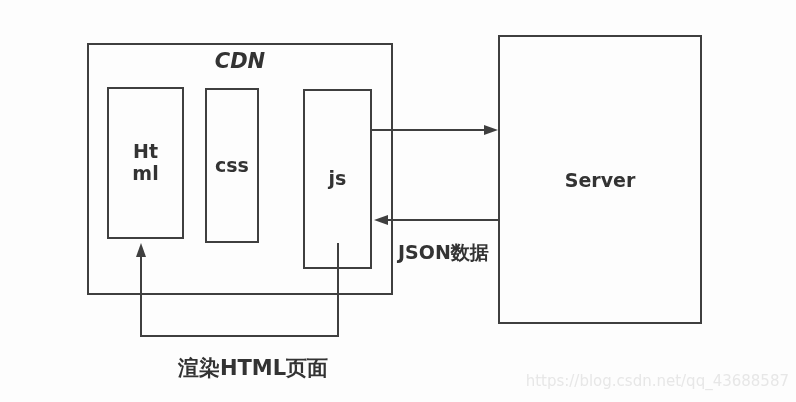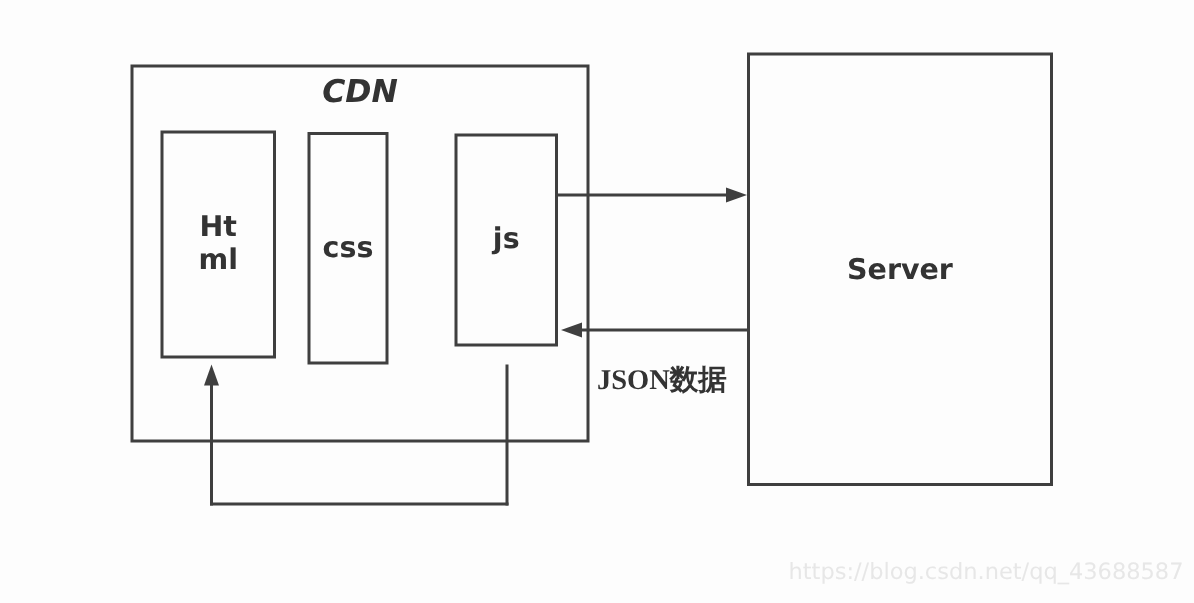--- a/index.html
+++ b/index.html
@@ -41,21 +41,21 @@
   .inner-box {
     position: absolute;
     border: 2px solid var(--line);
     display: flex;
     align-items: center;
     justify-content: center;
     background: transparent;
   }
   .node-html { left: 18px;  top: 42px; width: 77px; height: 152px; } 
   .node-css  { left: 116px; top: 43px; width: 54px; height: 155px; }
-  .node-js   { left: 214px; top: 44px; width: 69px; height: 142px; }
+  .node-js   { left: 214px; top: 44px; width: 69px; height: 180px; }
   .node-label {
     font-size: 19px;
     font-weight: bold;
     color: var(--text);
     text-align: center;
     line-height: 1.15;
   }
   .node-label.wrap {
     width: 44px;
     word-break: break-all;
@@ -84,21 +84,21 @@
   .head-left  { left: 374px; top: 215px; border-width: 5px 14px 5px 0; border-right-color: var(--line); }
   .head-up    { left: 136px; top: 243px; border-width: 0 5px 14px 5px; border-bottom-color: var(--line); }
   .edge-label {
     position: absolute;
     font-size: 19px;
     font-weight: bold;
     color: var(--text);
     white-space: nowrap;
   }
   .label-ajax   { left: 396px; top: 96px; }
-  .label-json   { left: 398px; top: 240px; font-family: Liberation Serif, serif; }
+  .label-json   { left: 398px; top: 240px; }
   .label-render {
     left: 253px; top: 354px;
     transform: translateX(-50%);
     font-size: 21px;
   }
   .watermark {
     position: absolute;
     right: 7px;
     top: 372px;
     font-size: 15px;
@@ -135,16 +135,17 @@
   <div class="arrowhead head-right"></div>
 
   <div class="edge-line line-json"></div>
   <div class="arrowhead head-left"></div>
   <div class="edge-label label-json">JSON数据</div>
 
   <div class="edge-line line-loop-v1"></div>
   <div class="edge-line line-loop-h"></div>
   <div class="edge-line line-loop-v2"></div>
   <div class="arrowhead head-up"></div>
+  <div class="edge-label label-render">渲染HTML页面</div>
 
   <div class="watermark">https://blog.csdn.net/qq_43688587</div>
 
 </div>
 
 </body></html>

